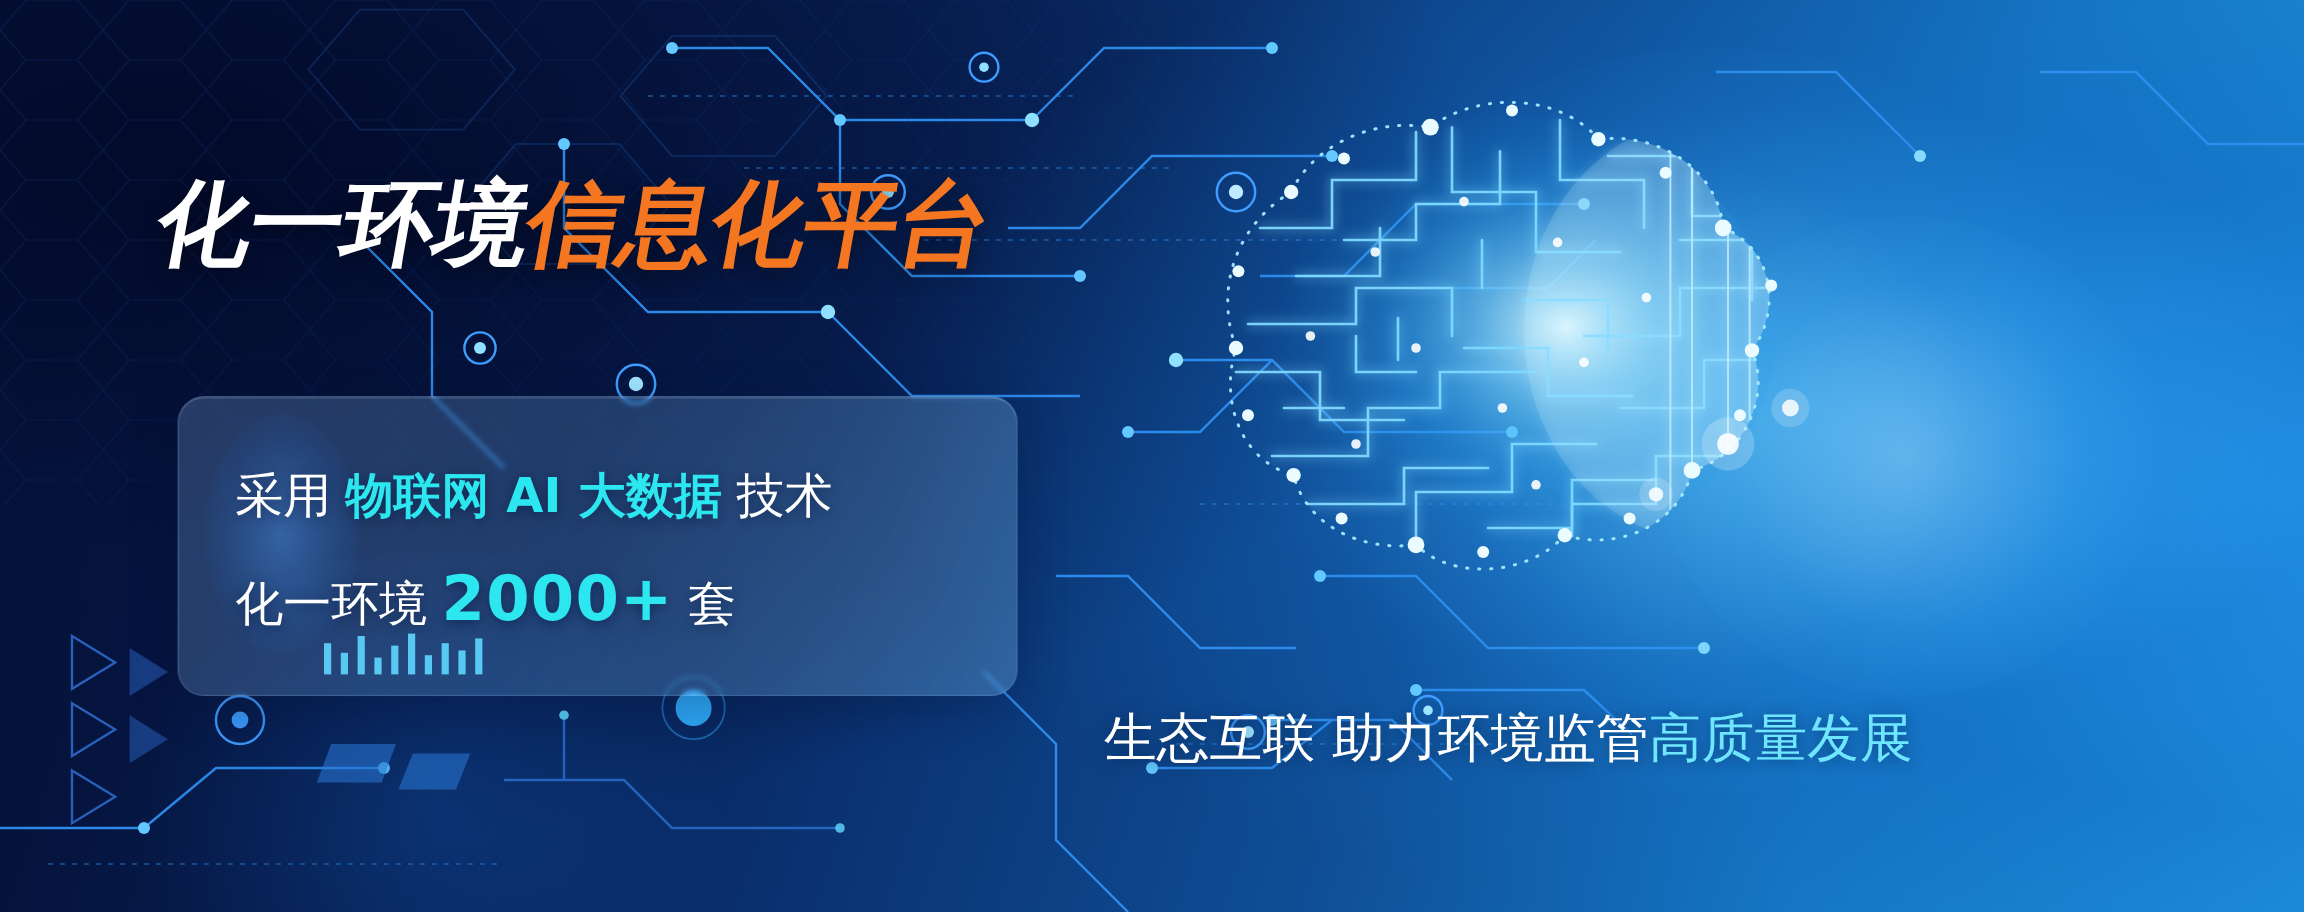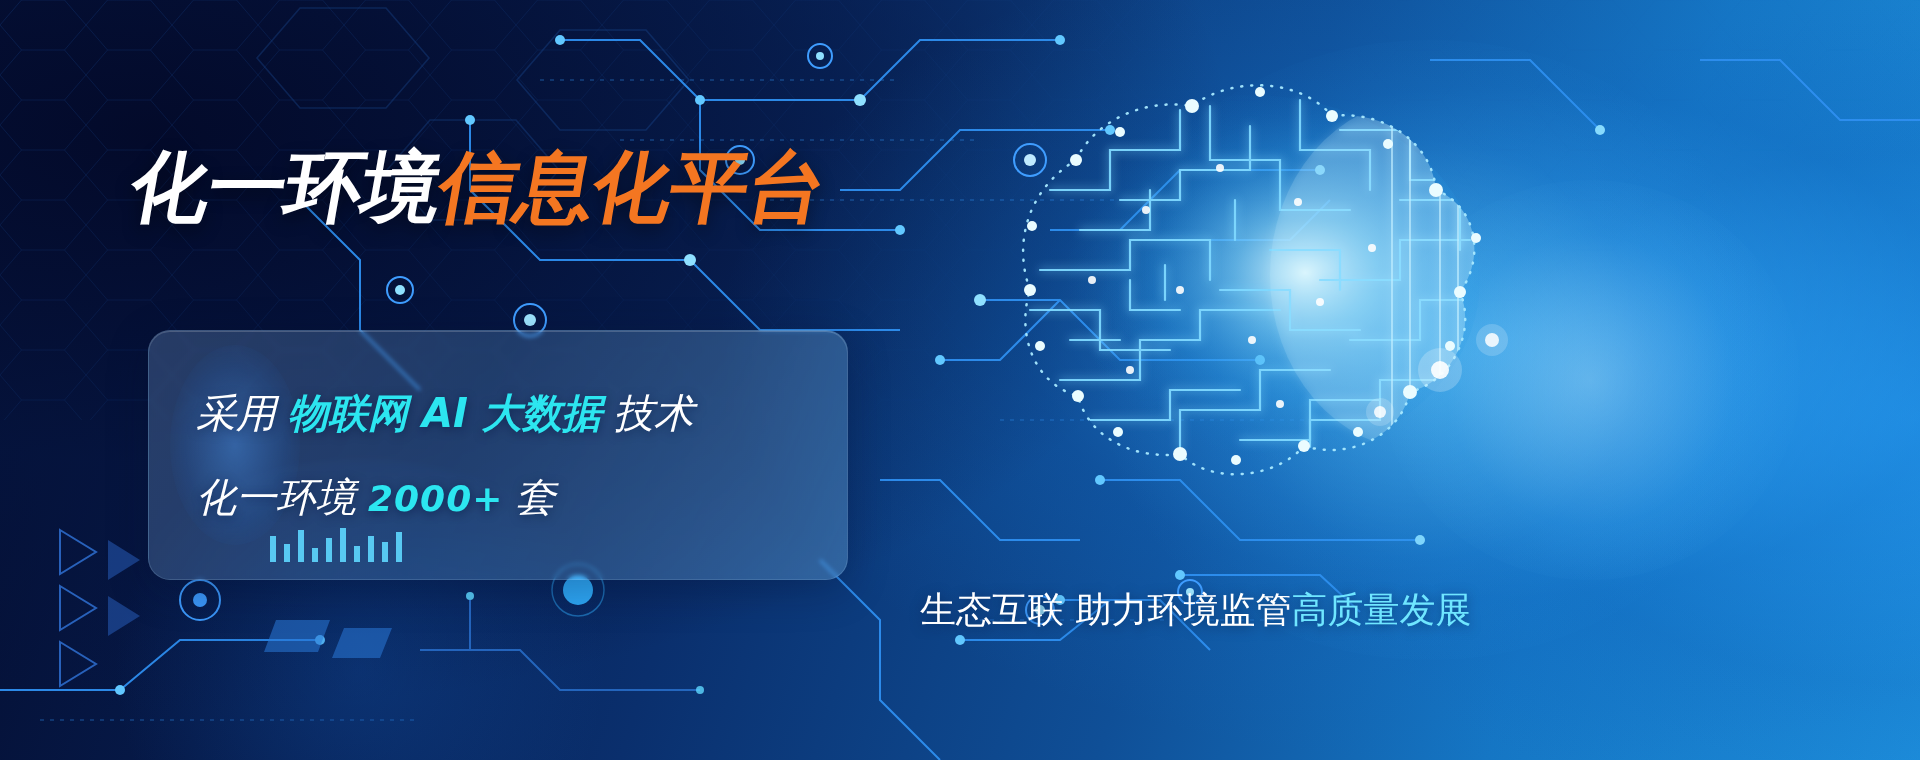--- a/index.html
+++ b/index.html
@@ -57,37 +57,36 @@
   #cardGlow {
     position:absolute; left:170px; top:345px; width:130px; height:200px;
     border-radius:50%; pointer-events:none;
     background:radial-gradient(ellipse, rgba(70,140,225,.48) 0%, rgba(40,110,200,.16) 55%, rgba(0,0,0,0) 78%);
   }
 
   .cardline {
     position:absolute; white-space:nowrap;
     font-family:"DejaVu Sans","Liberation Sans",sans-serif;
     text-shadow:0 2px 10px rgba(3,20,55,.5);
-    font-style:italic;
   }
   #line1 { left:196px; top:386px; font-size:40px; }
   #line2 { left:196px; top:470px; font-size:40px; }
   .cardline .n  { color:#ffffff; font-weight:normal; }
   .cardline .hl { color:#2ce6f0; font-weight:bold; }
-  .cardline .big{ color:#2ce6f0; font-weight:bold; font-size:36px; letter-spacing:1px; }
+  .cardline .big{ color:#2ce6f0; font-weight:bold; font-size:52px; letter-spacing:1px; }
   .sp { display:inline-block; width:12px; }
 
   
   #brain { position:absolute; left:880px; top:40px; width:700px; height:520px; }
   #brain svg { display:block; width:700px; height:520px; }
 
   
   #tagline {
     position:absolute; left:920px; top:586px; width:560px;
-    text-align:left; font-size:36px; white-space:nowrap;
+    text-align:center; font-size:44px; white-space:nowrap;
     font-family:"DejaVu Sans","Liberation Sans",sans-serif;
     text-shadow:0 2px 12px rgba(3,24,60,.55);
   }
   #tagline .n  { color:#ffffff; }
   #tagline .hl { color:#6fe6ff; }
 
   
   #deco { position:absolute; left:0; bottom:0; width:900px; height:260px; }
   #deco svg { display:block; width:900px; height:260px; }
 </style>

